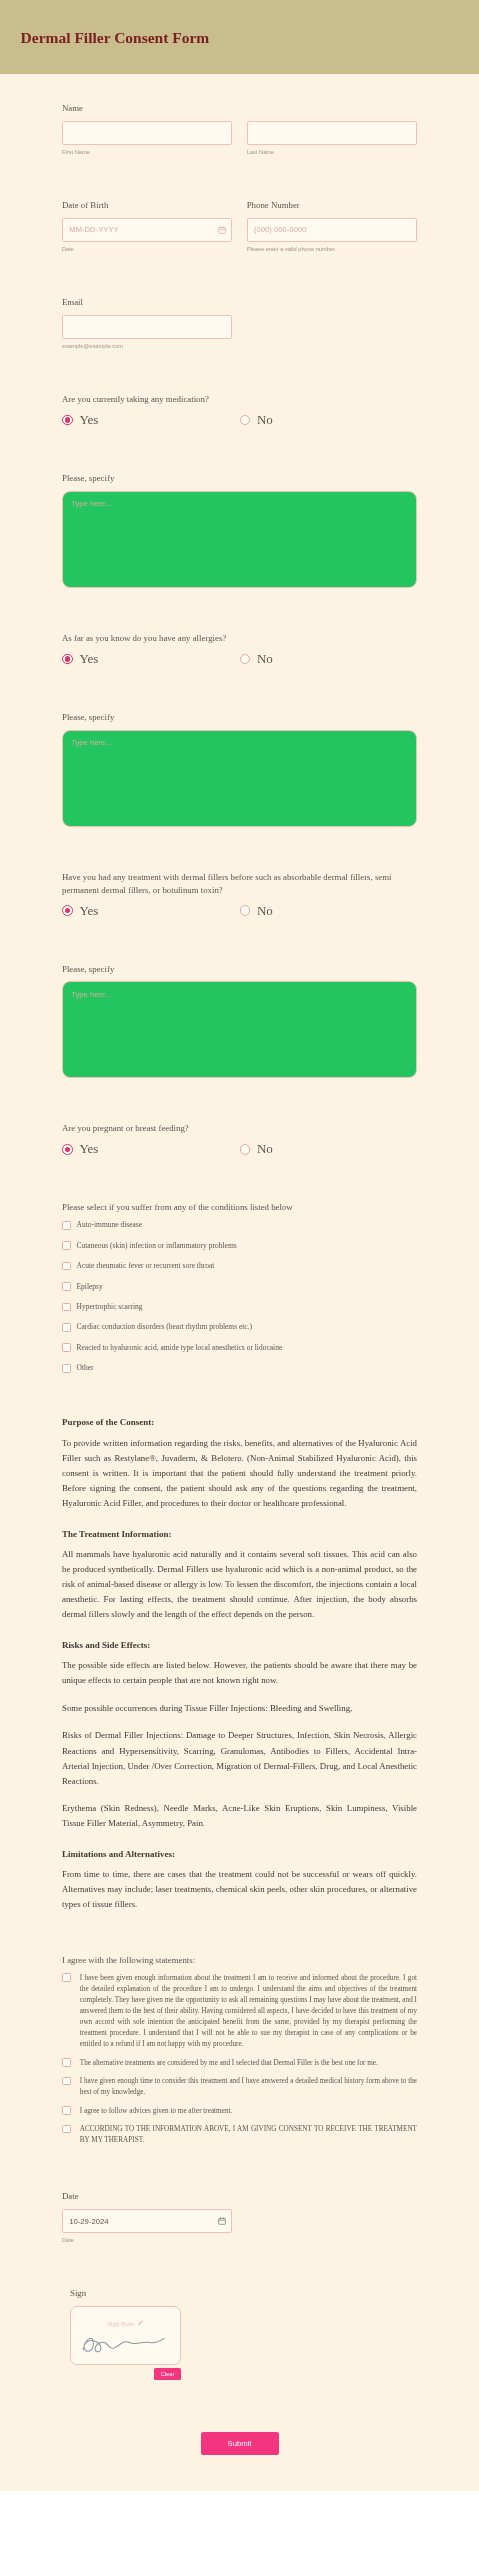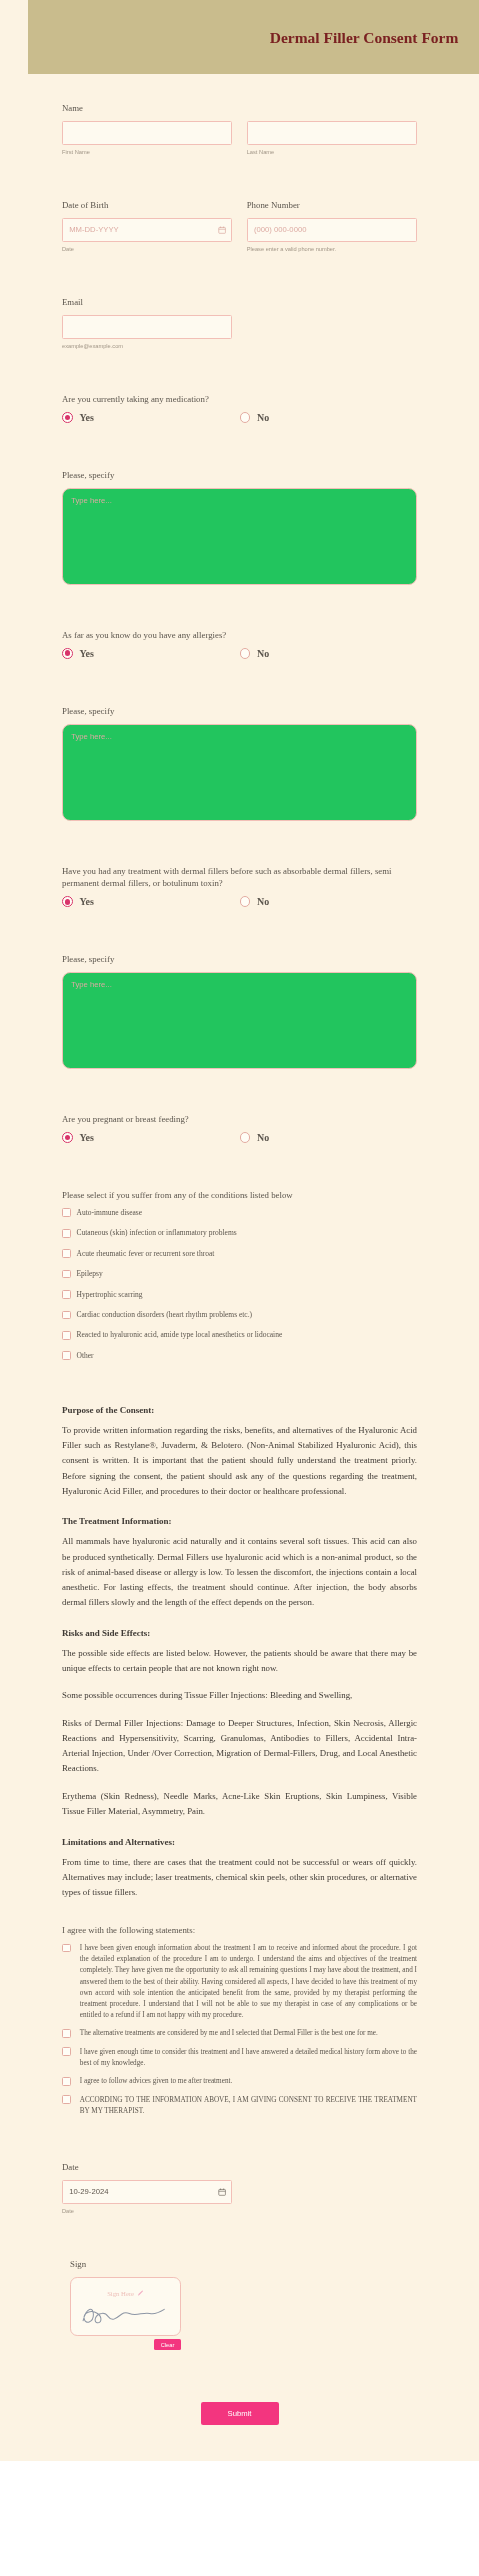--- a/index.html
+++ b/index.html
@@ -1,20 +1,20 @@
 <!DOCTYPE html>
 <html style="font-size:8.2px"><head>
 <meta charset="utf-8">
 <style>
   * { box-sizing: border-box; margin: 0; padding: 0; }
   html, body { background: #ffffff; }
   body { font-family: "Liberation Serif", serif; }
   .page { width: 479px; margin: 0 auto; background: #fcf3e3; position: relative; }
 
-  .form-header { background: #c9bc8d; padding: 29px 20.6px 27px; text-align: right; margin-left: 28px; }
+  .form-header { background: #c9bc8d; padding: 29px 20.6px 27px; text-align: left; }
   .form-title { font-size: 15.5px; font-weight: bold; color: #7a2121; font-family: "Liberation Serif", serif; }
 
   .form-body { padding: 28px 62px 0; }
 
   .q { margin-bottom: 44px; }
   .q-label { font-size: 8.8px; color: #5b554d; margin-bottom: 6.2px; line-height: 1.45; }
 
   .row2 { display: flex; gap: 14.4px; }
   .col { flex: 1; min-width: 0; }
 
@@ -27,36 +27,36 @@
   .text-input.no-icon { padding-right: 6.2px; }
   .text-input::placeholder, .textarea::placeholder { color: #dcaaa2; opacity: 1; }
   .sublabel { font-size: 5.7px; color: #a19687; margin-top: 4.1px; font-family: "Liberation Sans", sans-serif; }
 
   .cal-icon { position: absolute; right: 5.7px; top: 50%; transform: translateY(-50%); line-height: 0; }
   .cal-pink { color: #d8a49c; }
   .cal-dark { color: #6e665e; }
 
   .radio-row { display: flex; }
   .radio-col { width: 50%; }
-  .radio-opt { display: inline-flex; align-items: center; gap: 6.7px; font-size: 10px; color: #5b554d; cursor: pointer; font-weight: bold; }
+  .radio-opt { display: inline-flex; align-items: center; gap: 6.7px; font-size: 13px; color: #5b554d; cursor: pointer; }
   .radio { width: 10.8px; height: 10.8px; border-radius: 50%; border: 1px solid #e3aba1; background: #fffdf6; position: relative; flex: none; }
   .radio.checked { border-color: #d8346a; }
   .radio.checked::after { content: ""; position: absolute; inset: 1.5px; border-radius: 50%; background: #d8346a; }
 
   .textarea {
     width: 100%; height: 97px; border: 0.5px solid #f2bfb7; border-radius: 8.2px;
     background: #22c55e; padding: 7.2px 8.2px; font: 7.7px "Liberation Sans", sans-serif;
     color: #5f574e; resize: none; outline: none; display: block;
   }
 
   .check-list { margin-top: 2.1px; }
   .check-item { display: flex; align-items: flex-start; gap: 5.7px; margin-bottom: 10.3px; font-size: 7.5px; color: #5b554d; cursor: pointer; line-height: 1.35; }
   .checkbox { width: 8.8px; height: 8.8px; border: 0.5px solid #e3aba1; border-radius: 1.5px; background: #fffdf6; flex: none; margin-top: 0.5px; }
 
-  .consent { margin-bottom: 24px; }
+  .consent { margin-bottom: 41px; }
   .consent h3 { font-size: 9px; color: #3f3a35; margin: 17.5px 0 8.2px; }
   .consent h3:first-child { margin-top: 0; }
   .consent p { font-size: 8.8px; line-height: 1.72; color: #3f3a35; text-align: justify; margin-bottom: 12.4px; }
 
   .agree-list .check-item { font-size: 7.2px; line-height: 1.55; margin-bottom: 7.2px; text-align: justify; gap: 9px; }
 
   .sig-box { width: 111px; height: 59px; border: 0.5px solid #f2bfb7; border-radius: 7.2px; background: #fefaf0; position: relative; cursor: crosshair; }
   .sign-here { position: absolute; top: 12.4px; left: 0; right: 0; display: flex; justify-content: center; align-items: center; gap: 3.1px; color: #eec0ba; font-size: 6.7px; }
   .sig-squiggle { position: absolute; left: 7.2px; bottom: 4.1px; }
   .sig-clear-row { width: 111px; display: flex; justify-content: flex-end; margin-top: 3.1px; }

